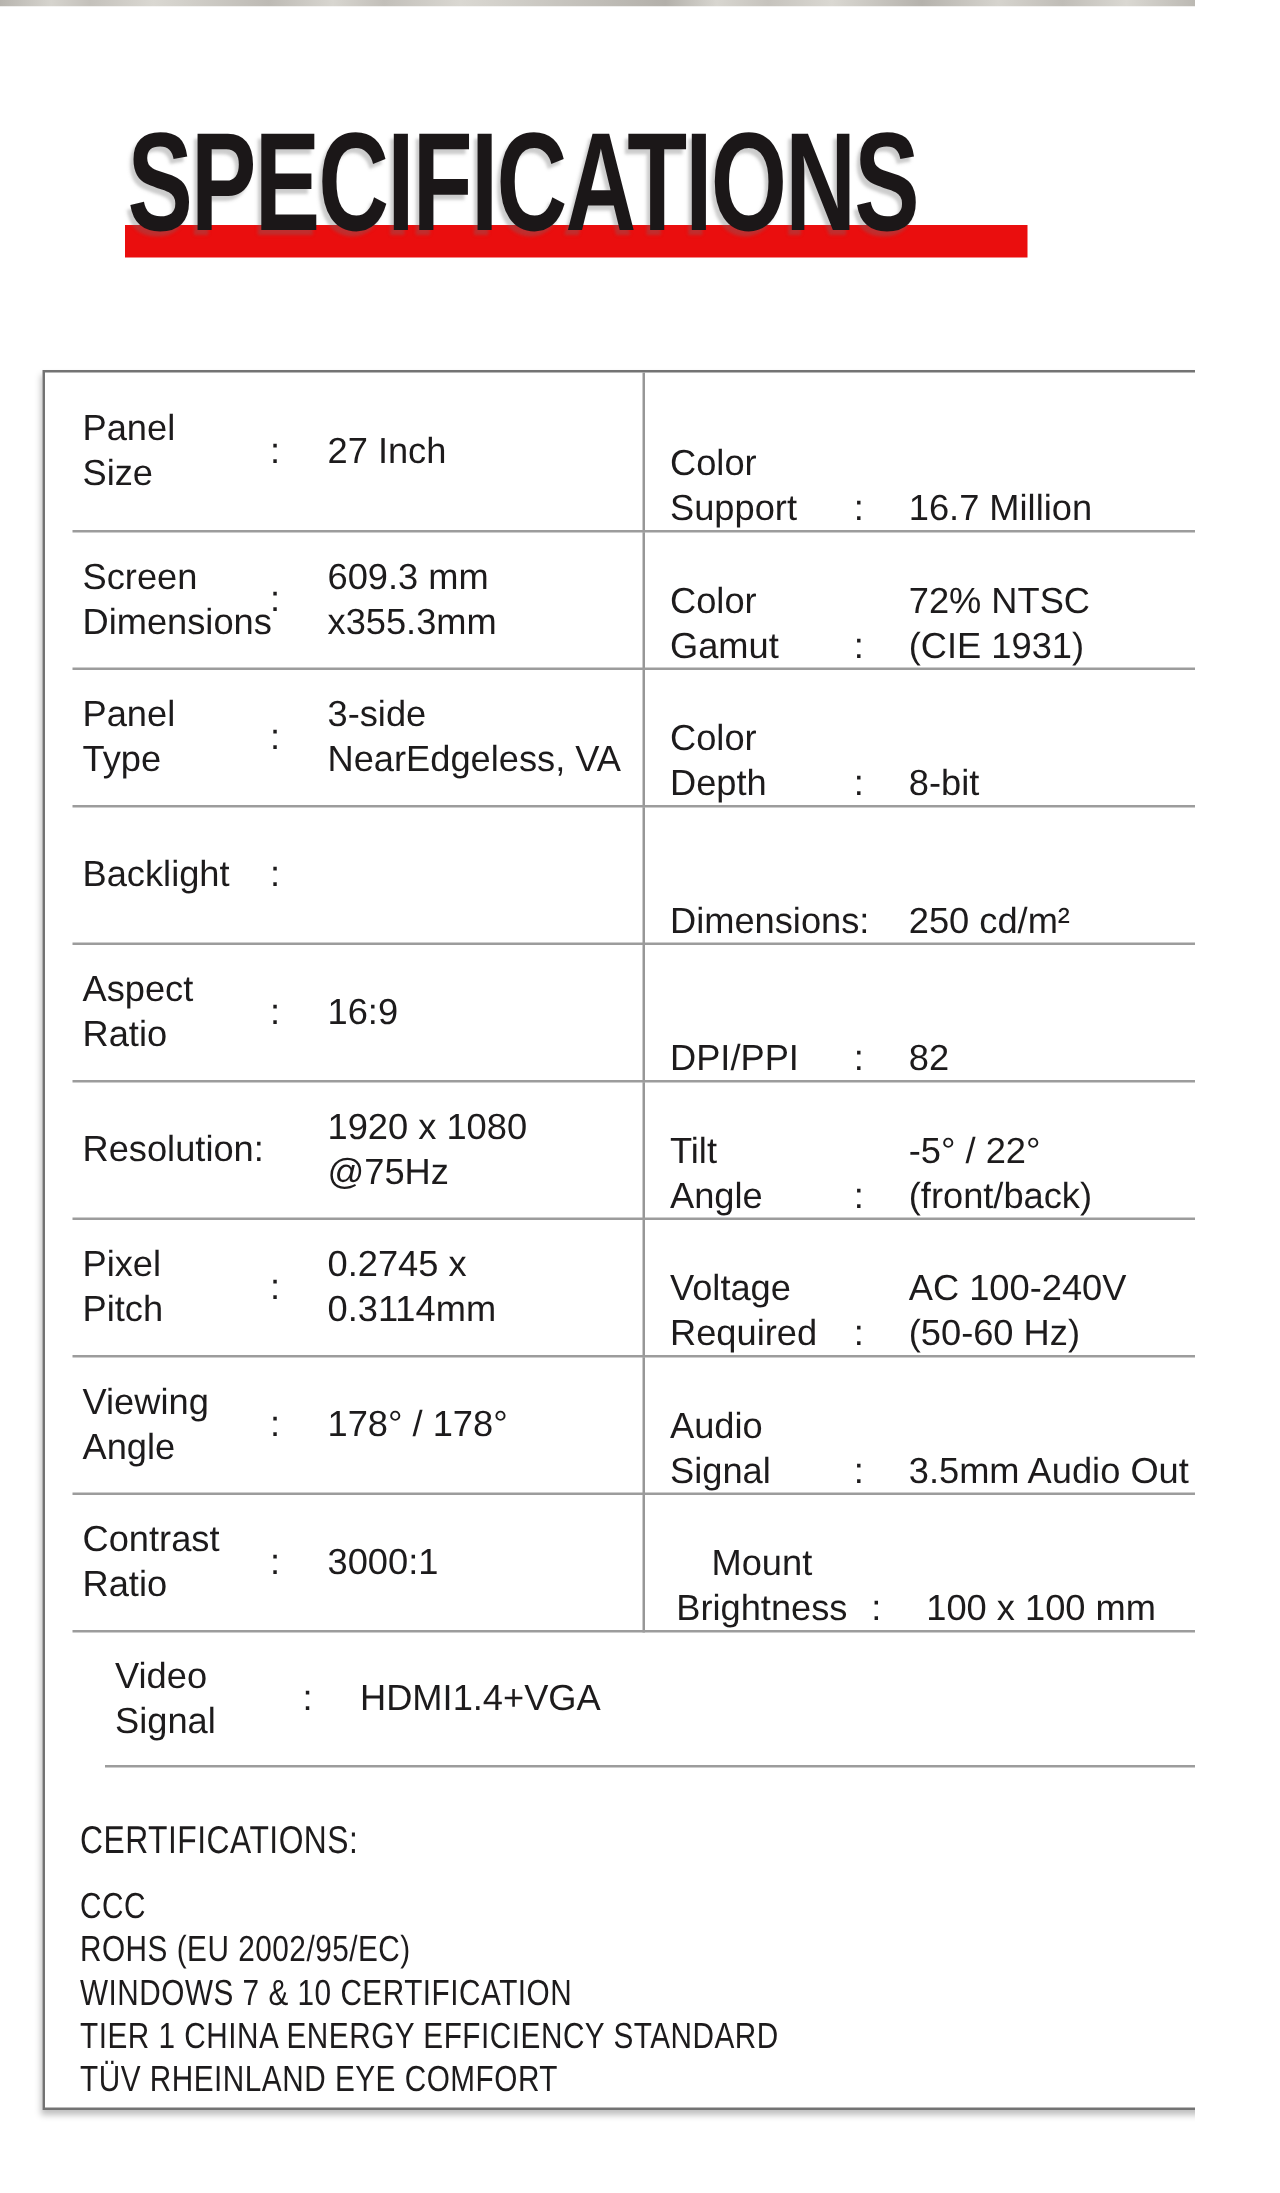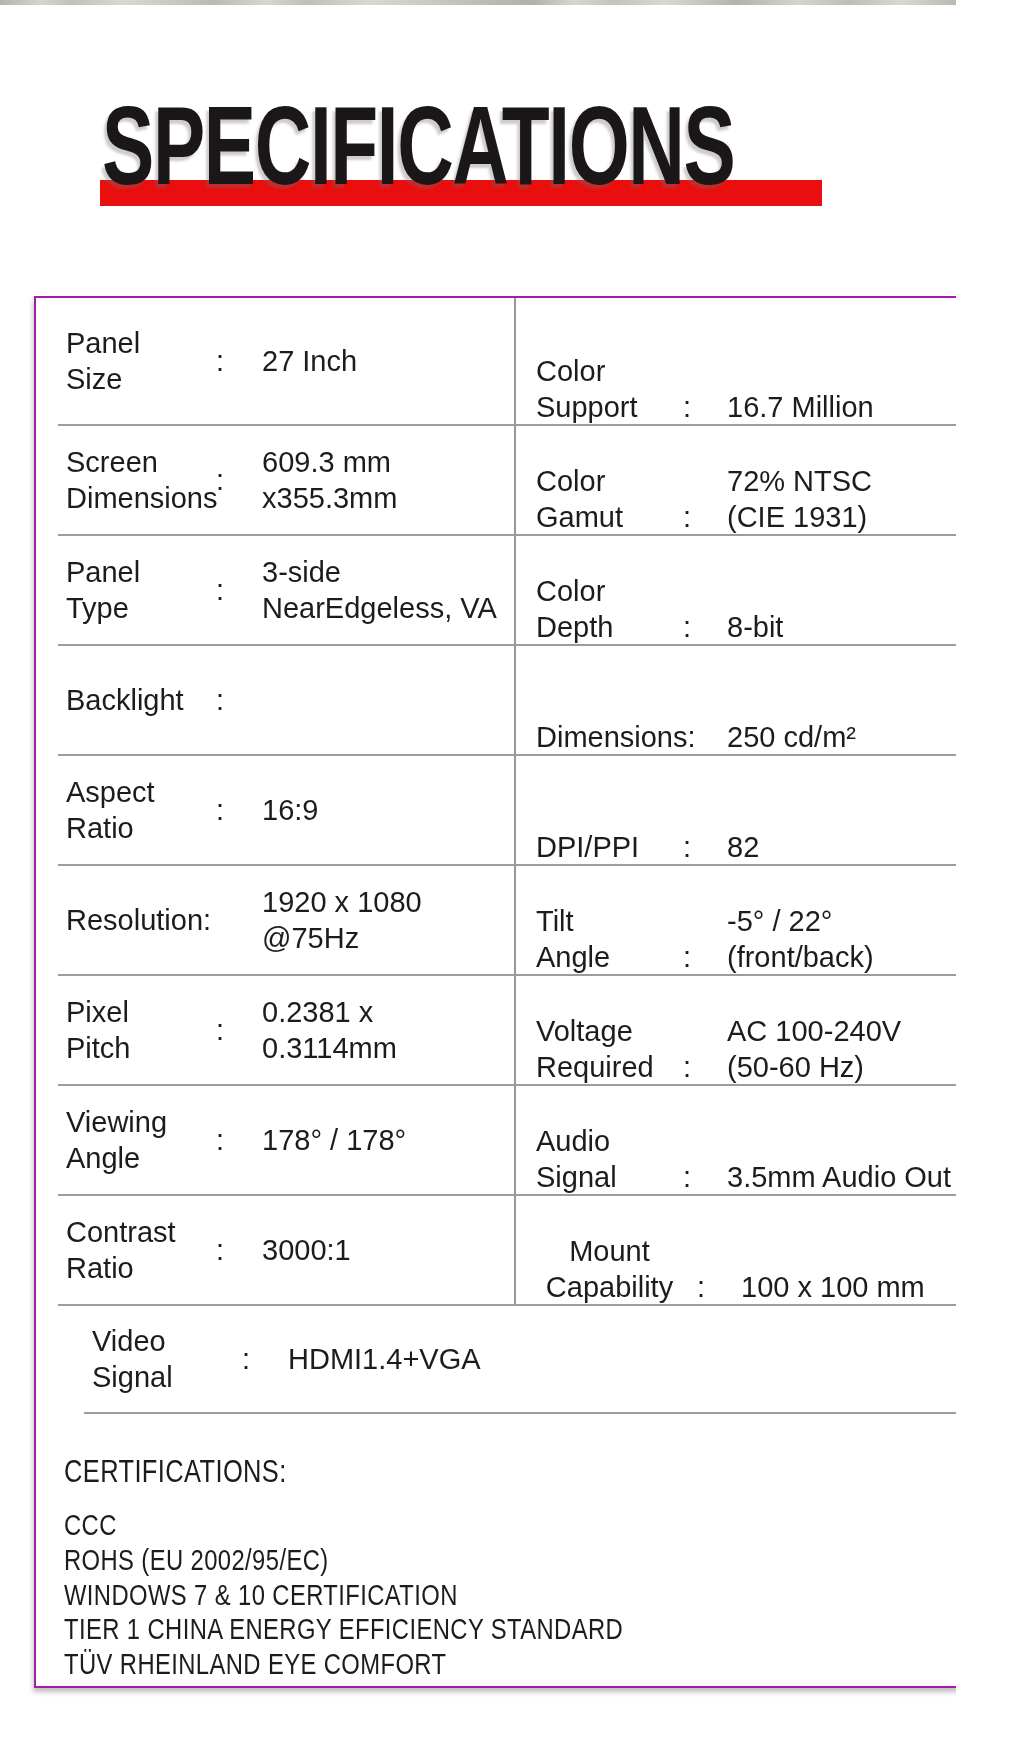--- a/index.html
+++ b/index.html
@@ -32,21 +32,21 @@
     font-size:112px;line-height:1;font-weight:bold;
     letter-spacing:-2px;white-space:nowrap;
     transform:scaleX(0.70);transform-origin:left top;
     color:#1b1718;
     text-shadow:-4px 4px 3px rgba(110,110,110,0.35);
   }
   
   #spec-table{
     position:absolute;left:34px;top:296px;
     width:951px;height:1392px;
-    border:2px solid #a21caf;
+    border:2px solid #737373;
     box-sizing:border-box;
     background:#ffffff;
     box-shadow:-1px 4px 5px rgba(0,0,0,0.25);
     display:flex;flex-direction:column;
   }
   .pair-row{position:relative;display:flex;height:110px;flex:none;}
   .pair-row.first{height:128px;}
   .pair-row::after, .video-row::after{
     content:"";position:absolute;left:22px;right:22px;bottom:0;height:2px;
     background:#9c9c9c;
@@ -178,21 +178,21 @@
         <span class="spec-value">-5° / 22°
 (front/back)</span>
       </div>
     </div>
 
     <div class="pair-row">
       <div class="cell cell-left">
         <span class="spec-label">Pixel
 Pitch</span>
         <span class="spec-colon">:</span>
-        <span class="spec-value">0.2381 x 0.3114mm</span>
+        <span class="spec-value">0.2745 x 0.3114mm</span>
       </div>
       <div class="cell cell-right">
         <span class="spec-label">Voltage
 Required</span>
         <span class="spec-colon">:</span>
         <span class="spec-value">AC 100-240V
 (50-60 Hz)</span>
       </div>
     </div>
 
@@ -213,21 +213,21 @@
 
     <div class="pair-row">
       <div class="cell cell-left">
         <span class="spec-label">Contrast
 Ratio</span>
         <span class="spec-colon">:</span>
         <span class="spec-value">3000:1</span>
       </div>
       <div class="cell cell-right">
         <span class="spec-label center">Mount
-Capability</span>
+Brightness</span>
         <span class="spec-colon">:</span>
         <span class="spec-value">100 x 100 mm</span>
       </div>
     </div>
 
     <div class="video-row">
       <div class="cell cell-left">
         <span class="spec-label">Video
 Signal</span>
         <span class="spec-colon">:</span>

